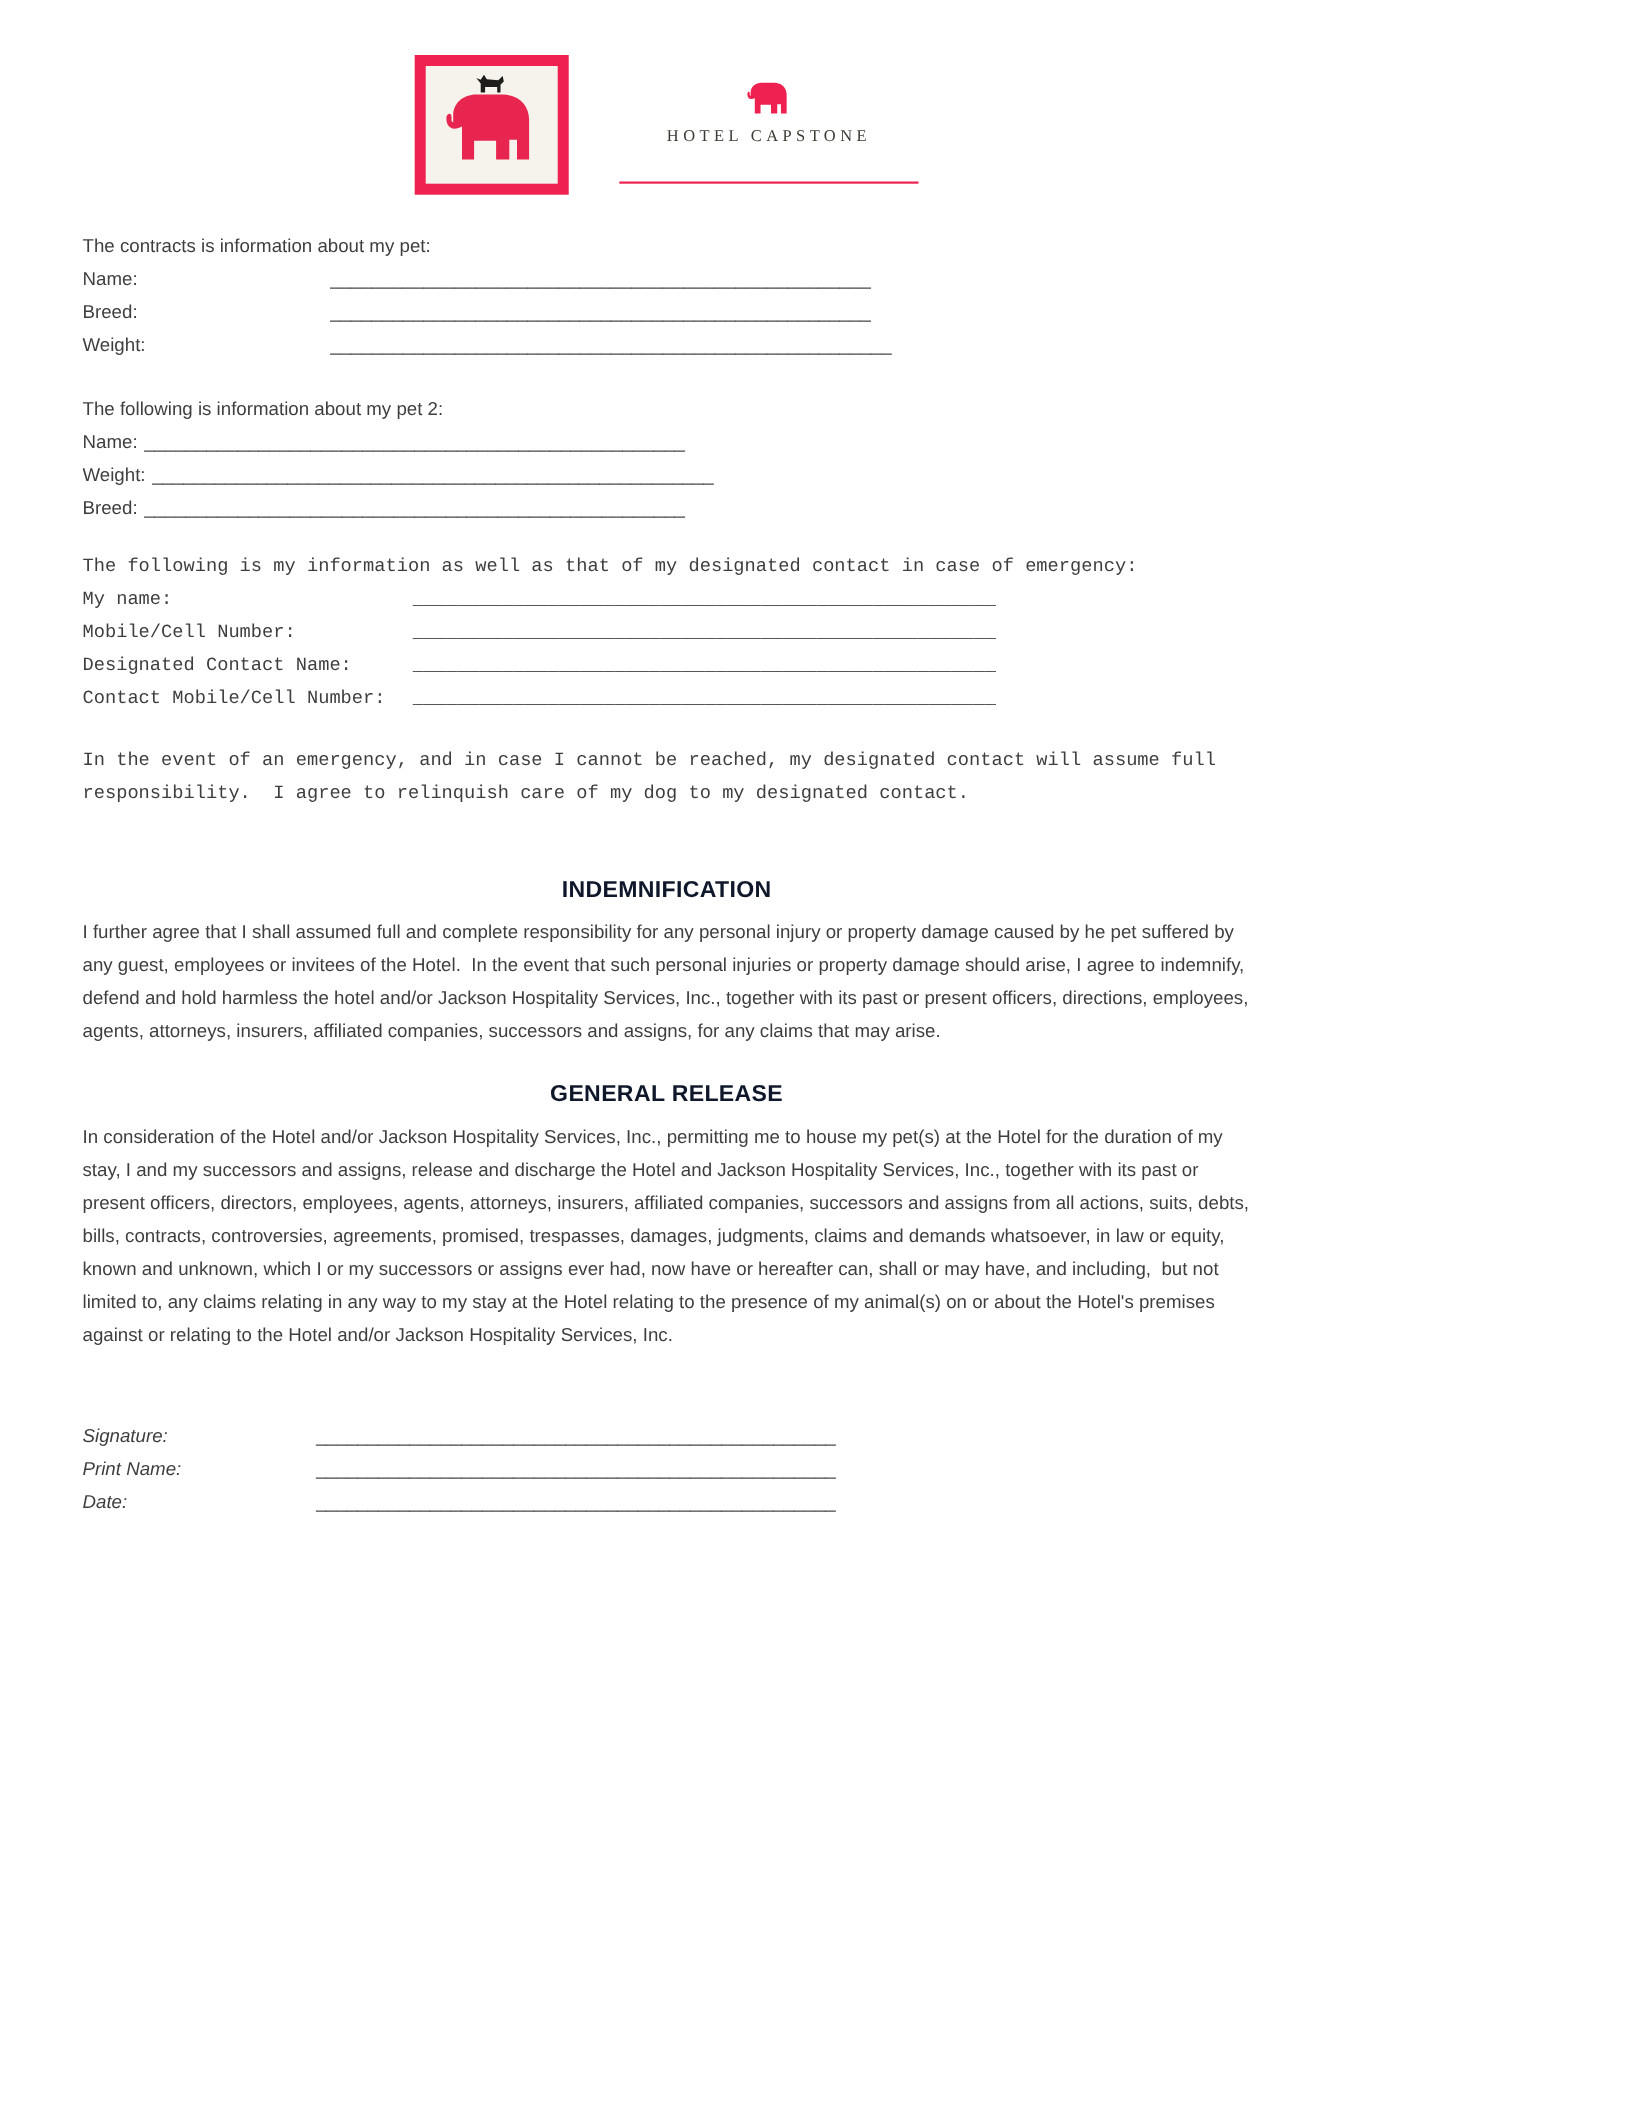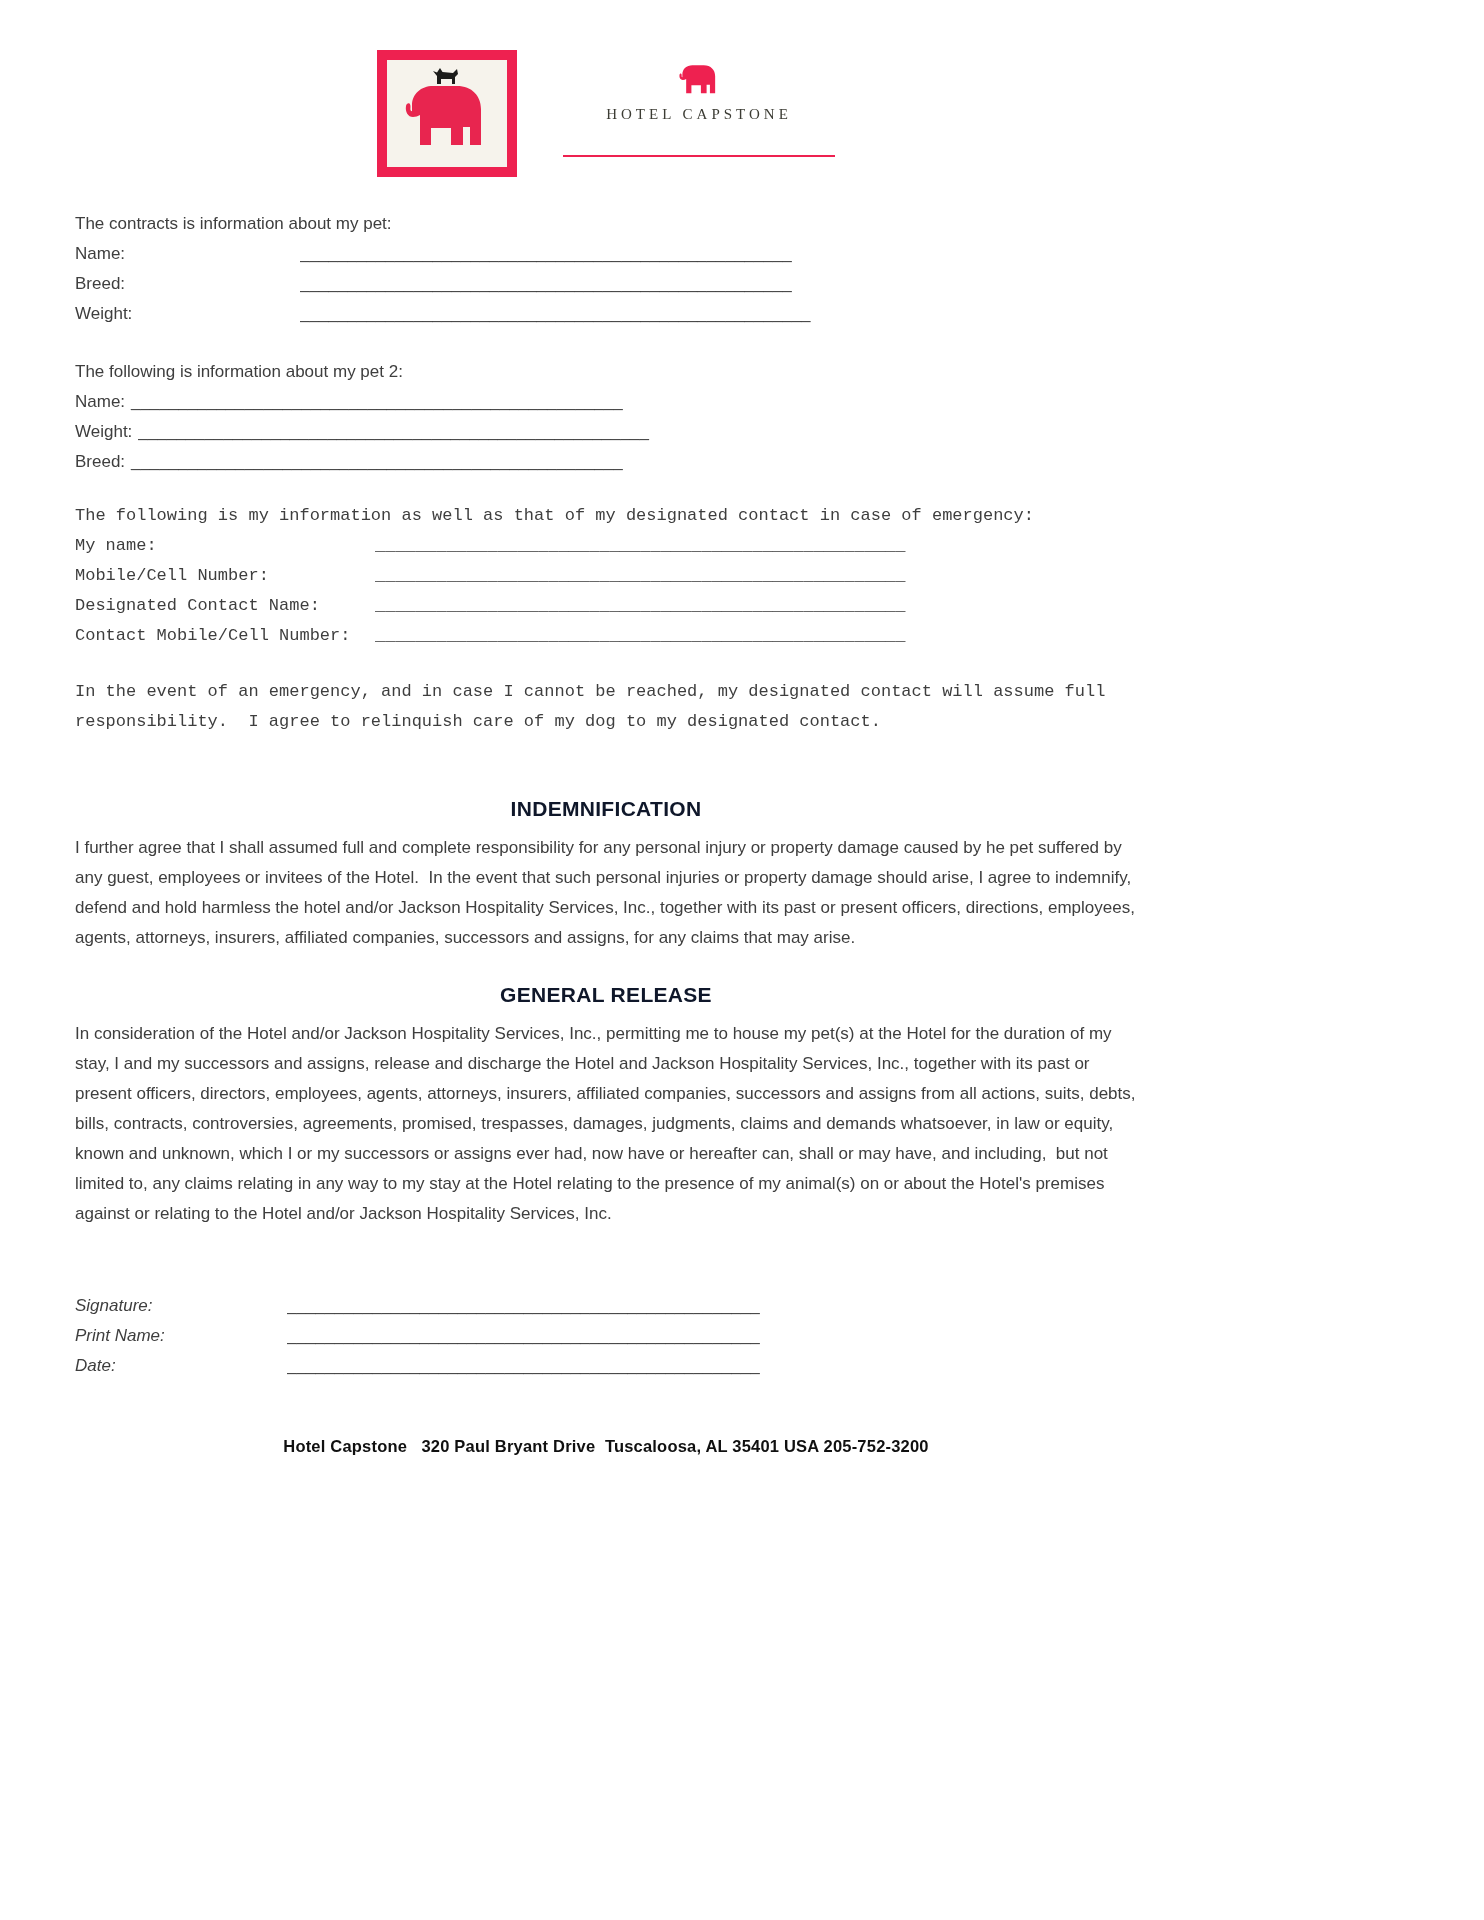--- a/index.html
+++ b/index.html
@@ -5,21 +5,21 @@
   * { margin:0; padding:0; box-sizing:border-box; }
   html,body { background:#ffffff; }
   body {
     width:1484px; min-height:1920px; position:relative;
     font-family:"Liberation Sans","DejaVu Sans",sans-serif;
     color:#3e3e3e;
   }
   .content { width:1062px; margin-left:75px; }
 
   
-  .header { display:flex; justify-content:center; align-items:flex-start; gap:46px; padding-top:50px; }
+  .header { display:flex; justify-content:center; align-items:center; gap:46px; padding-top:50px; }
   .logo-box {
     width:140px; height:127px; background:#f6f3ec;
     border:10px solid #ee2150;
     display:flex; align-items:flex-end; justify-content:center;
   }
   .logo-box svg { width:100px; height:100px; display:block; }
   .brand { width:272px; display:flex; flex-direction:column; align-items:center; padding-top:10px; }
   .brand-icon svg { width:48px; height:38px; display:block; }
   .brand-name {
     margin-top:8px; font-family:"Liberation Serif","DejaVu Serif",serif;
@@ -151,15 +151,14 @@
     <div class="field-row cols-signature">
       <span class="field-label">Print Name:</span>
       <span class="field-line">__________________________________________________</span>
     </div>
     <div class="field-row cols-signature">
       <span class="field-label">Date:</span>
       <span class="field-line">__________________________________________________</span>
     </div>
   </div>
 
-  <div class="footer">Hotel Capstone   320 Paul Bryant Drive  Tuscaloosa, AL 35401 USA 205-752-3200</div>
 
 </div>
 
 </body></html>

